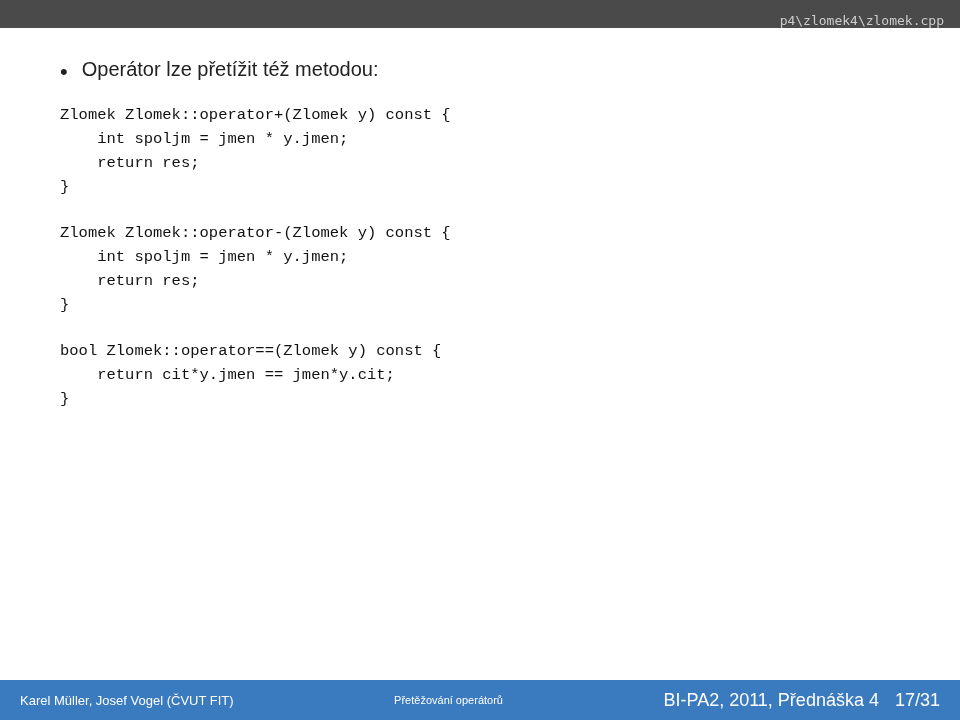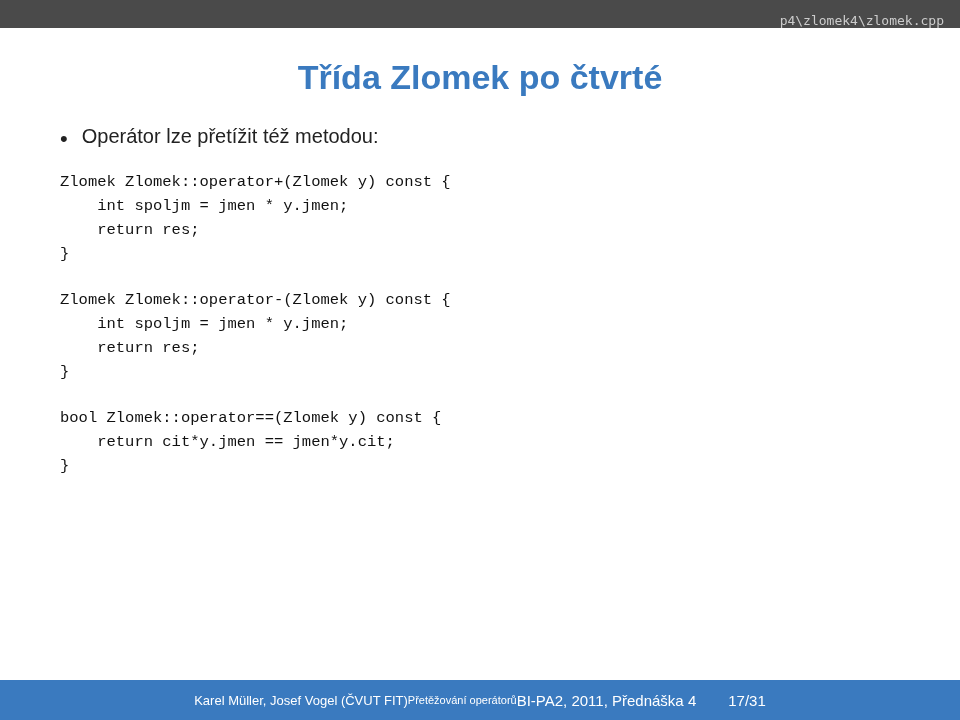--- a/index.html
+++ b/index.html
@@ -95,52 +95,51 @@
     
     #footer {
       position: absolute;
       bottom: 0;
       left: 0;
       right: 0;
       height: 40px;
       background: #3a7abf;
       display: flex;
       align-items: center;
-      justify-content: center;
+      justify-content: space-between;
       padding: 0 20px;
     }
 
     .footer-left {
       color: #ffffff;
       font-size: 13px;
     }
 
     .footer-center {
       color: #ffffff;
       font-size: 11px;
     }
 
     .footer-right {
       color: #ffffff;
-      font-size: 15px;
+      font-size: 18px;
       display: flex;
       align-items: center;
-      gap: 32px;
+      gap: 16px;
     }
   </style>
 </head>
 <body>
 
 <div id="top-bar">
   <span id="top-bar-filename">p4\zlomek4\zlomek.cpp</span>
 </div>
 
 <div id="main-content">
 
-  <div id="slide-title">Třída Zlomek po čtvrté</div>
 
   <div id="bullet-section">
     <div class="bullet-line">
       <span class="bullet-dot">•</span>
       <span>Operátor lze přetížit též metodou:</span>
     </div>
   </div>
 
   <div class="code-block">
       <span class="code-line">Zlomek Zlomek::operator+(Zlomek y) const {</span>

